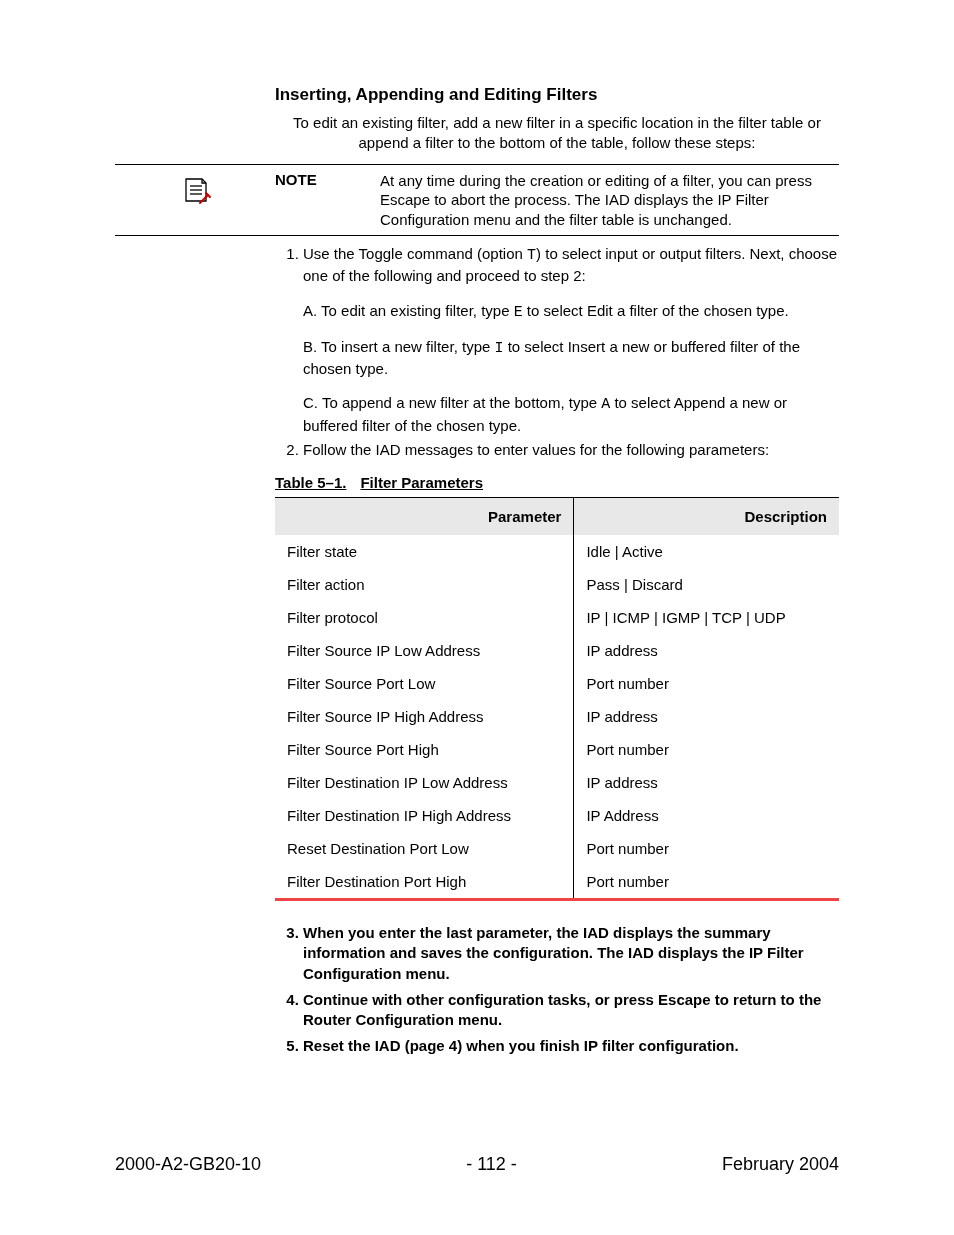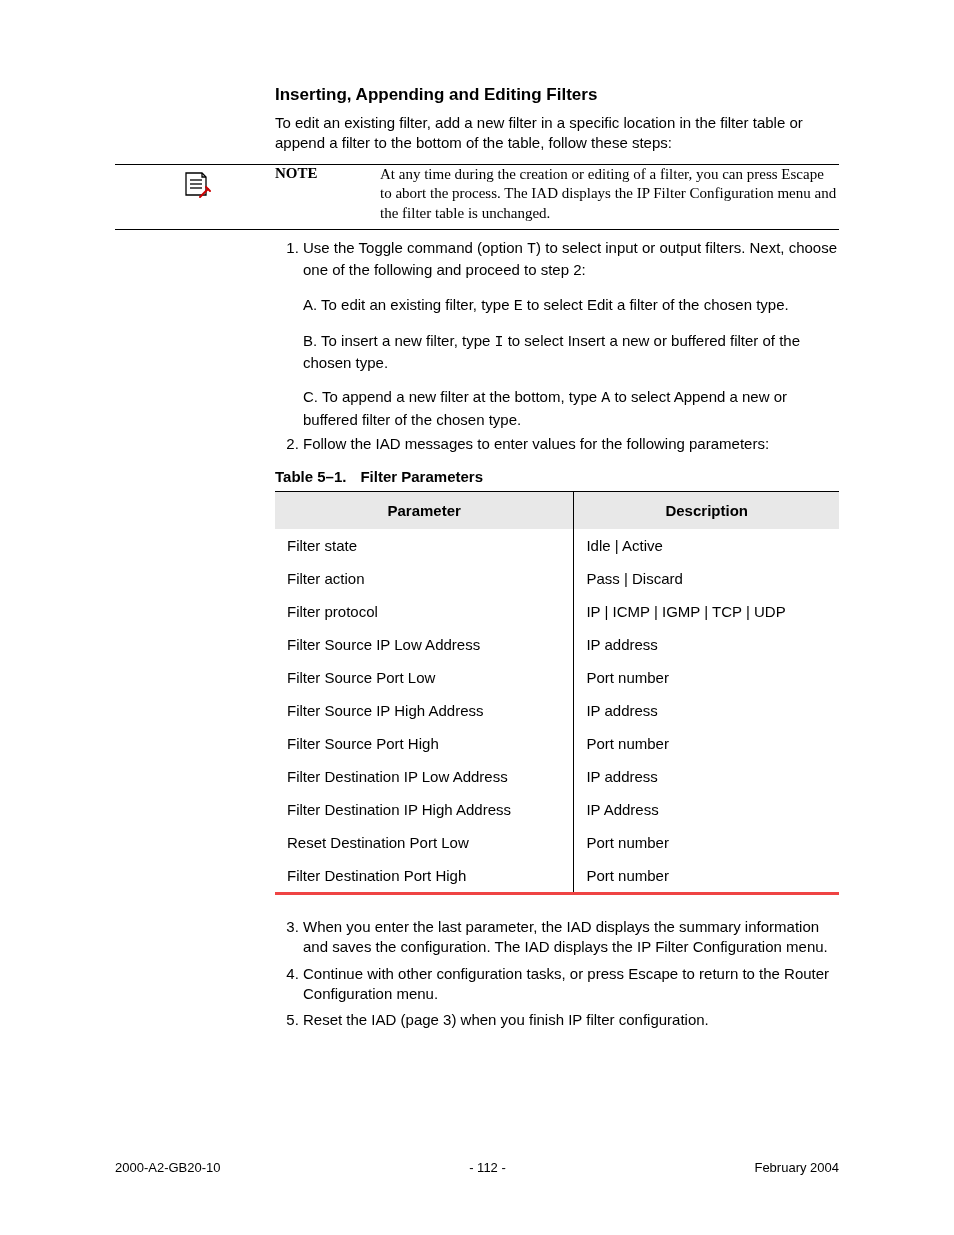--- a/index.html
+++ b/index.html
@@ -21,28 +21,28 @@
     margin-left: 160px;
   }
   h2.section-title {
     font-size: 17px;
     font-weight: bold;
     margin: 0 0 8px 0;
   }
   p.intro {
     margin: 0 0 10px 0;
     line-height: 1.35;
+    text-align: center;
   }
   .note-block {
     border-top: 1.5px solid #000;
     border-bottom: 1px solid #000;
     margin-left: -160px;
-    padding: 0 0 6px 0;
-    display: flex;
-    font-family: Liberation Serif, serif;
+    padding: 6px 0 6px 0;
+    display: flex;
   }
   .note-icon-cell {
     width: 160px;
     flex: 0 0 160px;
     display: flex;
     justify-content: center;
     align-items: flex-start;
     padding-top: 2px;
   }
   .note-text-cell {
@@ -69,61 +69,63 @@
   }
   .sub {
     margin-top: 14px;
   }
   .mono {
     font-family: "Courier New", monospace;
   }
   .table-caption {
     font-weight: bold;
     margin: 14px 0 6px 0;
+    text-decoration: underline;
   }
   .table-caption .tnum { margin-right: 14px; }
   table.params {
     border-collapse: collapse;
     width: 100%;
   }
   table.params th {
-    text-align: center;
+    text-align: right;
     background: #e8e8e8;
     font-weight: bold;
     padding: 10px 12px;
     border-top: 1px solid #000;
   }
   table.params td {
     padding: 8px 12px;
     vertical-align: top;
   }
   table.params th.col-param,
   table.params td.col-param {
     border-right: 1px solid #000;
     width: 53%;
   }
   table.params tr.lastrow td {
     border-bottom: 3px solid #ef4444;
   }
   ol.steps2 {
     margin: 22px 0 0 0;
     padding-left: 28px;
+    font-weight: bold;
   }
   ol.steps2 > li {
     margin-bottom: 6px;
     line-height: 1.35;
   }
   .footer {
     position: absolute;
     left: 115px;
     right: 115px;
     bottom: 60px;
     display: flex;
     justify-content: space-between;
-    font-size: 13px;
+    font-size: 18px;
   }
 </style>
 </head>
 <body>
 
 <div class="page">
   <div class="content">
 
     <h2 class="section-title">Inserting, Appending and Editing Filters</h2>
 
@@ -224,21 +226,21 @@
           <tr class="lastrow">
             <td class="col-param">Filter Destination Port High</td>
             <td>Port number</td>
           </tr>
         </tbody>
     </table>
 
     <ol class="steps2" start="3">
       <li>When you enter the last parameter, the IAD displays the summary information and saves the configuration. The IAD displays the IP Filter Configuration menu.</li>
       <li>Continue with other configuration tasks, or press Escape to return to the Router Configuration menu.</li>
-      <li>Reset the IAD (page 3) when you finish IP filter configuration.</li>
+      <li>Reset the IAD (page 4) when you finish IP filter configuration.</li>
     </ol>
 
   </div>
 
   <div class="footer">
     <span>2000-A2-GB20-10</span>
     <span>- 112 -</span>
     <span>February 2004</span>
   </div>
 </div>

